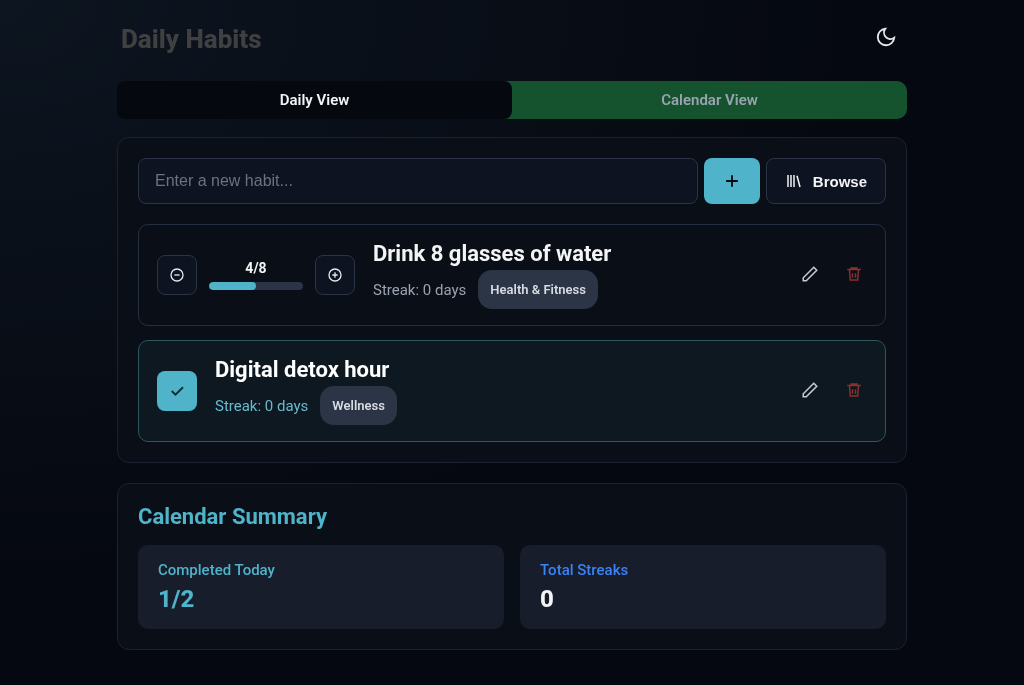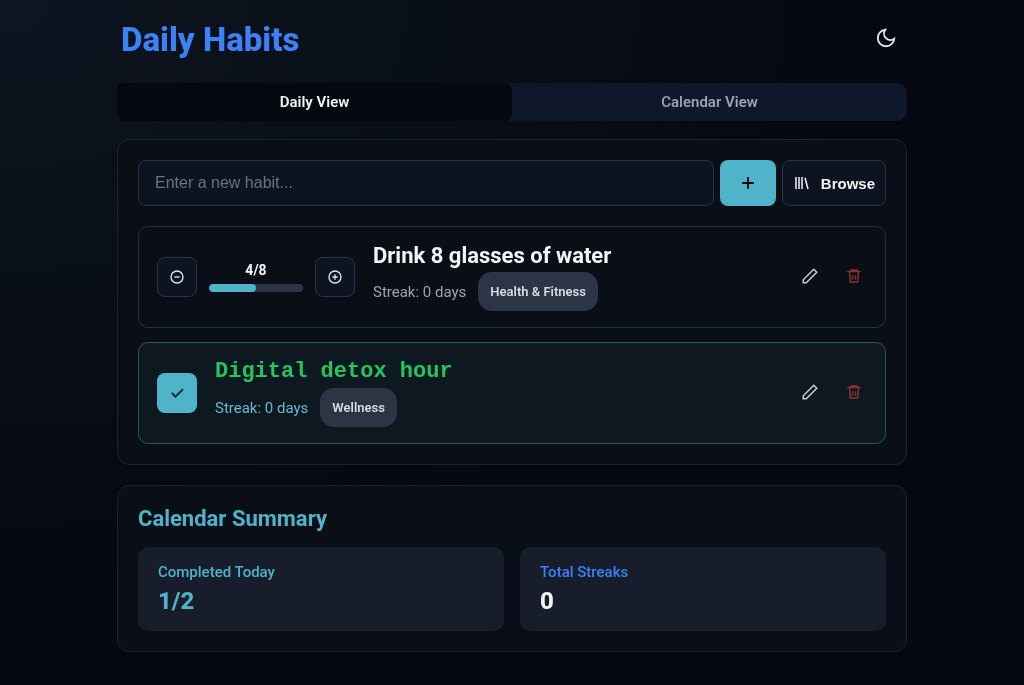--- a/index.html
+++ b/index.html
@@ -7,56 +7,56 @@
     background: radial-gradient(ellipse at top left, #0d1520 0%, #050810 60%);
     font-family: -apple-system, BlinkMacSystemFont, "Segoe UI", Roboto, sans-serif;
     color: #e5e7eb;
     width: 1024px;
     height: 685px;
     overflow: hidden;
     padding: 20px 0;
   }
   .container { width: 790px; margin: 0 auto; }
   .header-row { display: flex; justify-content: space-between; align-items: center; margin-bottom: 24px; padding: 0 4px; }
-  .title { font-size: 33px; font-weight: 800; color: #3b82f6; }
+  .title { font-size: 26px; font-weight: 800; color: #404040; }
   .theme-btn { background: transparent; border: none; color: #e5e7eb; cursor: pointer; padding: 6px; }
   .theme-btn svg { width: 22px; height: 22px; }
 
-  .tabs { display: flex; background: #0f172a; border-radius: 10px; padding: 0; margin-bottom: 18px; }
+  .tabs { display: flex; background: #14532d; border-radius: 10px; padding: 0; margin-bottom: 18px; }
   .tab { flex: 1; text-align: center; padding: 10px 0; font-size: 15px; font-weight: 600; border-radius: 8px; cursor: pointer; color: #9aa3af; }
   .tab.active { background: #05080f; color: #f3f4f6; }
 
   .panel { background: #0a0e17; border: 1px solid #1a2232; border-radius: 12px; padding: 20px; margin-bottom: 20px; }
 
   .input-row { display: flex; gap: 6px; margin-bottom: 20px; }
   .habit-input { flex: 1; background: #0d1320; border: 1px solid #2a3444; border-radius: 8px; padding: 13px 16px; font-size: 16px; color: #e5e7eb; outline: none; }
   .habit-input::placeholder { color: #6b7280; }
   .add-btn { width: 56px; background: #4fb3c9; border: none; border-radius: 8px; display: flex; align-items: center; justify-content: center; cursor: pointer; }
   .add-btn svg { width: 20px; height: 20px; stroke: #05080f; stroke-width: 2.2; }
-  .browse-btn { background: #0d1320; border: 1px solid #2a3444; color: #f3f4f6; border-radius: 8px; padding: 0 10px; display: flex; align-items: center; gap: 10px; font-size: 15px; font-weight: 600; cursor: pointer; }
+  .browse-btn { background: #0d1320; border: 1px solid #2a3444; color: #f3f4f6; border-radius: 8px; padding: 0 18px; display: flex; align-items: center; gap: 10px; font-size: 15px; font-weight: 600; cursor: pointer; }
   .browse-btn svg { width: 18px; height: 18px; }
 
   .habit-card { border: 1px solid #24303f; border-radius: 10px; padding: 16px 18px; display: flex; align-items: center; gap: 18px; margin-bottom: 14px; }
   .habit-card:last-child { margin-bottom: 0; }
   .habit-card.done { background: rgba(79,179,201,0.06); border-color: #2c5760; }
 
   .counter-group { display: flex; align-items: center; gap: 12px; }
   .square-btn { width: 40px; height: 40px; background: #0d1320; border: 1px solid #2a3444; border-radius: 8px; display: flex; align-items: center; justify-content: center; cursor: pointer; }
   .square-btn svg { width: 16px; height: 16px; stroke: #e5e7eb; stroke-width: 2; fill: none; }
   .counter-mid { display: flex; flex-direction: column; align-items: center; gap: 6px; min-width: 90px; }
   .counter-text { font-size: 14px; font-weight: 700; color: #f3f4f6; }
   .progress-track { width: 94px; height: 8px; background: #2b3545; border-radius: 4px; overflow: hidden; }
   .progress-fill { height: 100%; background: #4fb3c9; border-radius: 4px; }
 
   .check-btn { width: 40px; height: 40px; background: #4fb3c9; border: none; border-radius: 8px; display: flex; align-items: center; justify-content: center; cursor: pointer; }
   .check-btn svg { width: 18px; height: 18px; stroke: #0a2f36; stroke-width: 2.5; fill: none; }
 
   .habit-info { flex: 1; min-width: 0; }
   .habit-name { font-size: 22px; font-weight: 700; color: #f3f4f6; margin-bottom: 4px; }
-  .habit-name.done { color: #22c55e; font-family: Liberation Mono, monospace; }
+  .habit-name.done { color: #ffffff; }
   .habit-meta { display: flex; align-items: center; gap: 12px; }
   .streak-text { font-size: 15px; color: #9aa3af; }
   .streak-text.done { color: #6ab9cc; }
   .badge { background: #2b3545; color: #d8dce2; font-size: 13px; font-weight: 600; padding: 12px 12px; border-radius: 14px; }
 
   .habit-actions { display: flex; gap: 18px; align-items: center; }
   .icon-btn { background: transparent; border: none; cursor: pointer; padding: 4px; }
   .icon-btn svg { width: 18px; height: 18px; }
   .icon-btn.edit svg { stroke: #c8cdd4; fill: none; stroke-width: 2; }
   .icon-btn.delete svg { stroke: #8b2f2f; fill: none; stroke-width: 2; }

